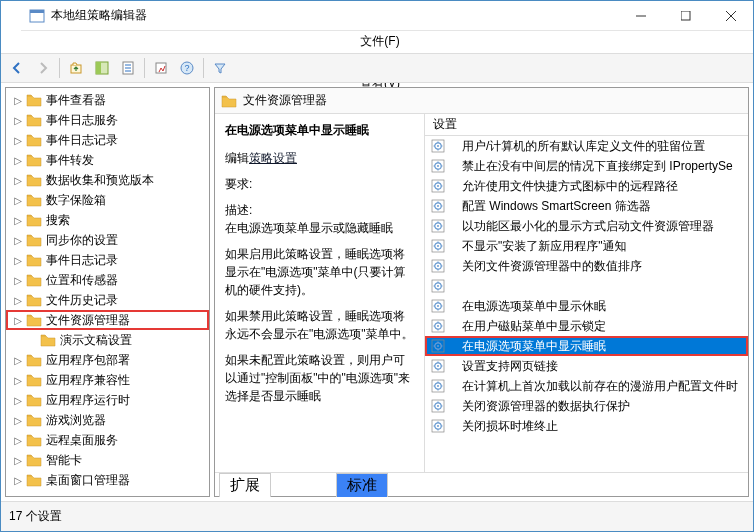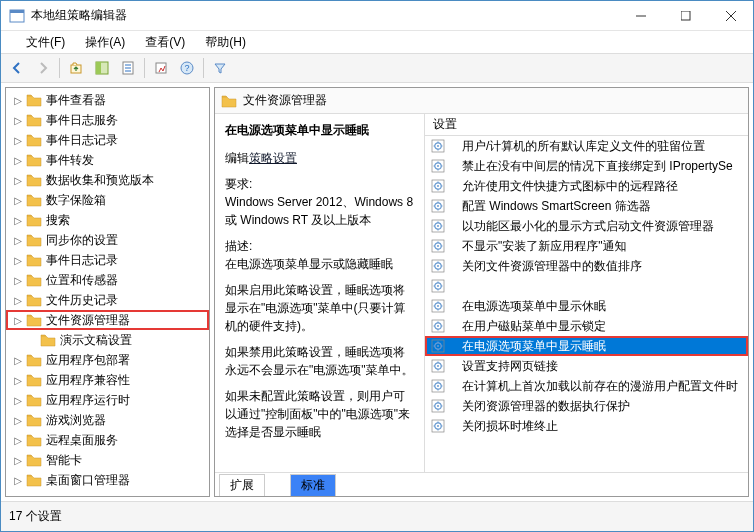--- a/index.html
+++ b/index.html
@@ -1,24 +1,24 @@
 <!DOCTYPE html>
 <html><head>
 <meta charset="utf-8">
 <style>
 * { box-sizing: border-box; margin: 0; padding: 0; font-family: "Microsoft YaHei", "Segoe UI", sans-serif; }
 body { width: 754px; height: 532px; background: #fff; display: flex; flex-direction: column; border: 1px solid #4a8bc2; overflow: hidden; }
 
-.titlebar { height: 30px; background: #fff; display: flex; align-items: center; padding-left: 8px; border-bottom: 1px solid #e5e5e5; }
+.titlebar { height: 30px; background: #fff; display: flex; align-items: center; padding-left: 8px; border-bottom: 1px solid #e5e5e5; margin-left: 20px; }
 .titlebar .icon { width: 16px; height: 16px; margin-right: 6px; }
 .titlebar .title { font-size: 12px; flex: 1; }
 .titlebar .winbtn { width: 45px; height: 30px; display: flex; align-items: center; justify-content: center; }
 .titlebar .winbtn svg { width: 10px; height: 10px; }
 
-.menubar { height: 22px; display: flex; align-items: center; padding-left: 15px; background: #fff; font-size: 12px; }
+.menubar { height: 22px; display: flex; align-items: center; padding-left: 6px; background: #fff; font-size: 12px; flex-direction: column; }
 .menubar .menuitem { padding: 2px 10px; }
 
 .toolbar { height: 30px; display: flex; align-items: center; padding: 2px 4px; background: #f5f5f5; border-top: 1px solid #ddd; border-bottom: 1px solid #ddd; gap: 2px; }
 .toolbar .tbtn { width: 24px; height: 24px; display: flex; align-items: center; justify-content: center; border: 1px solid transparent; }
 .toolbar .sep { width: 1px; height: 20px; background: #ccc; margin: 0 2px; }
 
 .content { flex: 1; display: flex; min-height: 0; }
 
 .tree { width: 205px; border: 1px solid #999; margin: 4px 2px 4px 4px; overflow-y: auto; background: #fff; font-size: 12px; padding: 2px 0; }
 .tree-item { height: 20px; display: flex; align-items: center; padding-left: 6px; white-space: nowrap; }
@@ -38,21 +38,21 @@
 .desc p { margin: 8px 0; line-height: 1.5; }
 
 .listpane { flex: 1; display: flex; flex-direction: column; min-width: 0; }
 .listhead { height: 22px; border-bottom: 1px solid #ddd; display: flex; align-items: center; padding-left: 8px; font-size: 12px; background: #fff; }
 .listbody { flex: 1; overflow: hidden; font-size: 12px; }
 .list-item { height: 20px; display: flex; align-items: center; padding-left: 6px; white-space: nowrap; gap: 12px; }
 .list-item .cog { width: 14px; height: 14px; margin-right: 5px; flex-shrink: 0; }
 .list-item.selected { background: #0078d7; color: #fff; position: relative; }
 .list-item.selected::after { content: ""; position: absolute; inset: 0; border: 2px solid #e53935; pointer-events: none; }
 
-.tabs { height: 24px; border-top: 1px solid #ddd; display: flex; align-items: center; padding-left: 4px; font-size: 12px; }
+.tabs { height: 24px; border-top: 1px solid #ddd; display: flex; align-items: flex-start; padding-left: 4px; font-size: 15px; gap: 40px; }
 .tab { padding: 2px 10px; border: 1px solid #ccc; border-bottom: none; background: #fff; margin-right: 2px; }
 .tab.active { background: #fff; }
 .tab.inactive { background: #3b82f6; margin-left: 23px; }
 
 .status { height: 30px; border-top: 1px solid #ddd; display: flex; align-items: center; padding-left: 8px; font-size: 12px; background: #f5f5f5; }
 
 .folder-svg { fill: #f3c14b; stroke: #c9972c; stroke-width: 0.5; }
 .cog-svg { fill: none; stroke: #6a9bd1; stroke-width: 1.2; }
 </style>
 </head>
@@ -291,21 +291,21 @@
     <div class="header-bar">
       <svg class="folder" viewBox="0 0 16 14">
           <path class="folder-svg" d="M1 3 h5 l2 2 h7 v8 h-14 z M1 3 v-1 h4 l1 1"></path>
         </svg>
       <span>文件资源管理器</span>
     </div>
     <div class="panes">
       <div class="desc">
         <div class="heading">在电源选项菜单中显示睡眠</div>
         <p><span>编辑</span><a href="#" class="link">策略设置</a></p>
-        <p><span>要求:</span><br><span>Windows Server 2012、Windows 8 或 Windows RT 及以上版本</span></p>
+        <p><span>要求:</span><br></p>
         <p><span>描述:</span><br><span>在电源选项菜单显示或隐藏睡眠</span></p>
         <p>如果启用此策略设置，睡眠选项将显示在"电源选项"菜单中(只要计算机的硬件支持)。</p>
         <p>如果禁用此策略设置，睡眠选项将永远不会显示在"电源选项"菜单中。</p>
         <p>如果未配置此策略设置，则用户可以通过"控制面板"中的"电源选项"来选择是否显示睡眠</p>
       </div>
       <div class="listpane">
         <div class="listhead">设置</div>
         <div class="listbody" id="listbody">
             <div class="list-item">
               <svg class="cog" viewBox="0 0 14 14">

